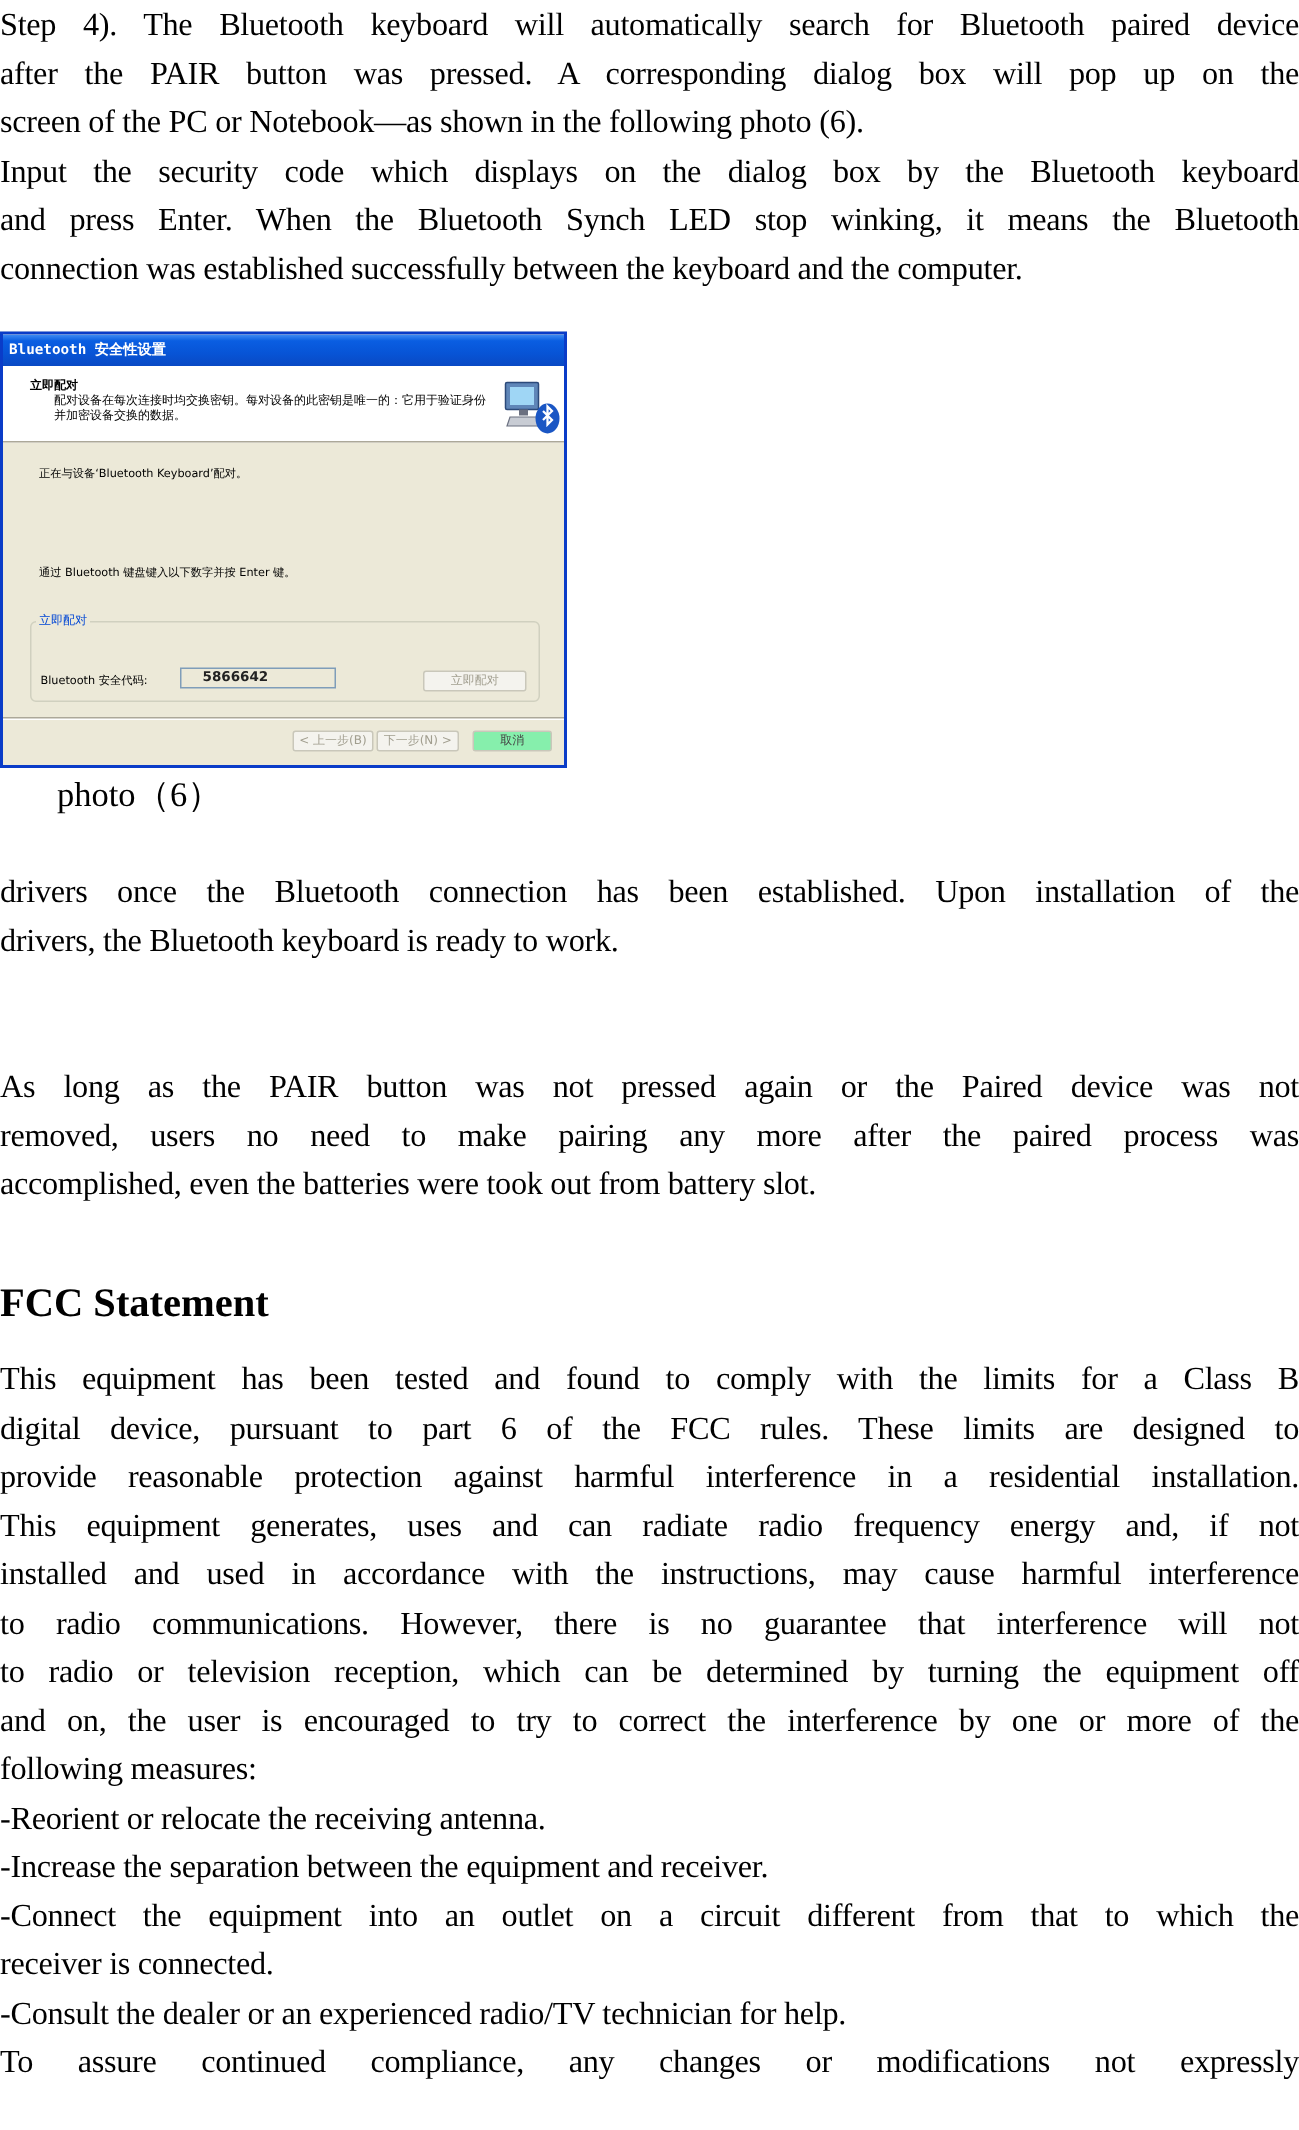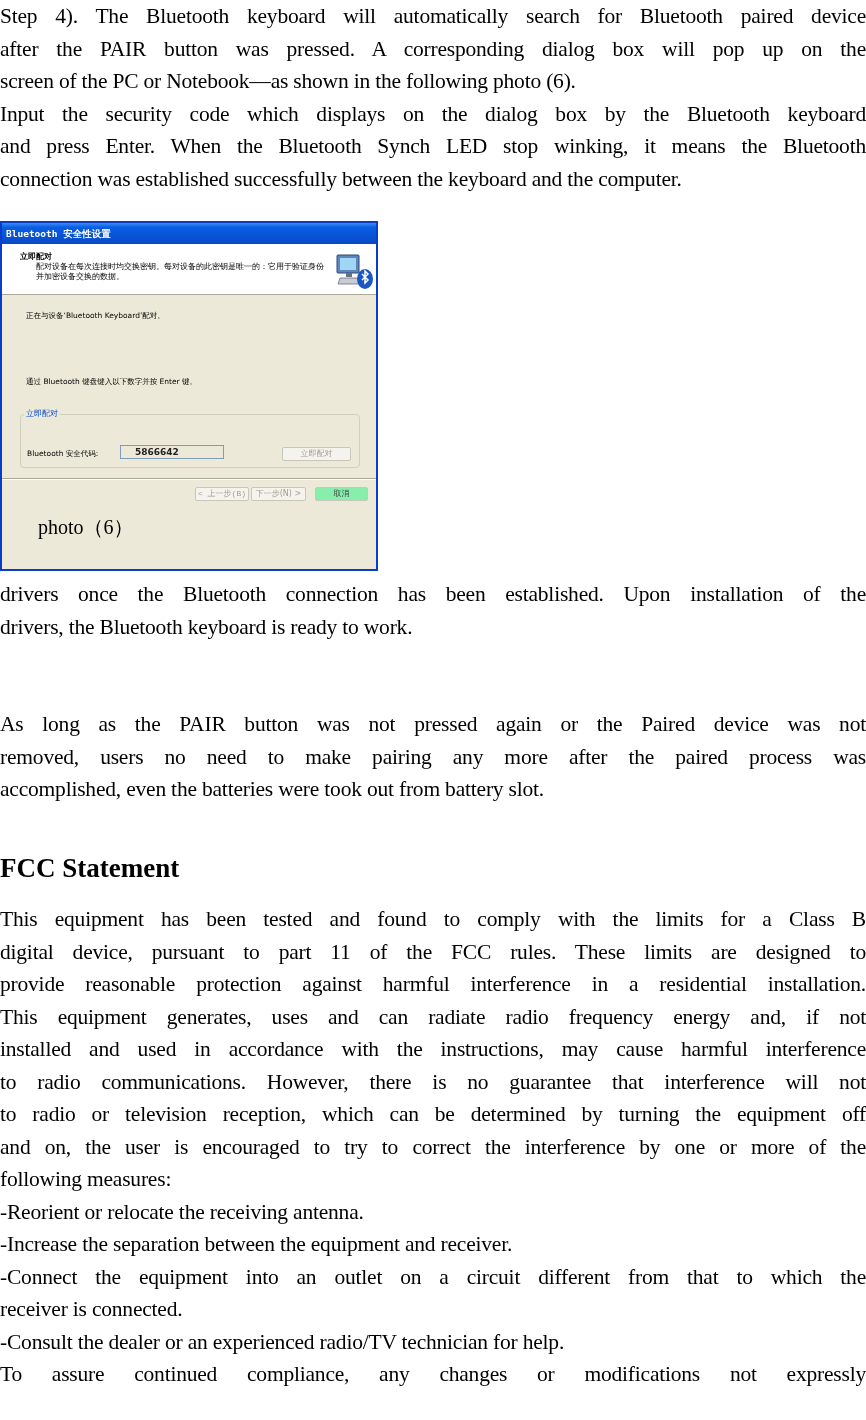--- a/index.html
+++ b/index.html
@@ -17,26 +17,26 @@
     }
     .line { display: block; text-align: justify; text-align-last: justify; white-space: nowrap; }
     .line.last { text-align-last: left; }
     .heading {
       position: absolute; left: 0; top: 853px;
       font-size: 27px; font-weight: bold; margin: 0;
       font-family: "Liberation Serif", serif;
     }
     .caption {
       position: absolute; left: 38px; top: 514px;
-      font-size: 20px; margin: 0;
+      font-size: 23px; margin: 0;
     }
 
     
     .dialog {
-      position: absolute; left: 0; top: 221px; width: 378px; height: 350px;
+      position: absolute; left: 0; top: 221px; width: 378px; height: 291px;
       background: #ece9d8; border: 2px solid #0a3cc8; box-sizing: border-box;
       font-family: "DejaVu Sans", sans-serif; font-size: 8px; color: #000;
       overflow: hidden;
     }
     .titlebar {
       position: absolute; left: 0; top: 0; right: 0; height: 21px;
       background: linear-gradient(#3f8cf3 0%, #0a5ee2 20%, #0754d6 60%, #0a49c4 100%);
       color: #fff; font-weight: bold; font-size: 9.5px; line-height: 21px; padding-left: 4px;
       font-family: "DejaVu Sans Mono", monospace;
     }
@@ -64,21 +64,21 @@
       font-size: 9px; font-weight: bold; line-height: 12px; padding-left: 14px; color: #222;
       font-family: "DejaVu Sans", sans-serif;
     }
     .xp-btn {
       position: absolute; height: 14px; box-sizing: border-box;
       border: 1px solid #c9c7ba; border-radius: 2px; background: #f4f3ee;
       color: #a19e8f; font-size: 8px; text-align: center; line-height: 12px;
     }
     .pair-btn { left: 280px; top: 224px; width: 69px; }
     .footer-sep { position: absolute; left: 0; right: 0; top: 255px; height: 1px; background: #aca899; border-bottom: 1px solid #fff; }
-    .back-btn { left: 193px; top: 264px; width: 54px; font-family: Liberation Mono, monospace; }
+    .back-btn { left: 193px; top: 264px; width: 54px; }
     .next-btn { left: 249px; top: 264px; width: 55px; }
     .cancel-btn { left: 313px; top: 264px; width: 53px; color: #444; background: #86efac; }
   </style>
 </head>
 <body>
 
 <div class="para" style="top:0px;">
   <span class="line">Step 4). The Bluetooth keyboard will automatically search for Bluetooth paired device</span>
   <span class="line">after the PAIR button was pressed. A corresponding dialog box will pop up on the</span>
   <span class="line last">screen of the PC or Notebook—as shown in the following photo (6).</span>
@@ -124,21 +124,21 @@
 <div class="para" style="top:708px;">
   <span class="line">As long as the PAIR button was not pressed again or the Paired device was not</span>
   <span class="line">removed,  users no need to make pairing any more after the paired process was</span>
   <span class="line last">accomplished, even the batteries were took out from battery slot.</span>
 </div>
 
 <h2 class="heading">FCC Statement</h2>
 
 <div class="para" style="top:903px;">
   <span class="line">This equipment has been tested and found to comply with the limits for a Class B</span>
-  <span class="line">digital device, pursuant to part 11 of the FCC rules. These limits are designed to</span>
+  <span class="line">digital device, pursuant to part 6 of the FCC rules. These limits are designed to</span>
   <span class="line">provide reasonable protection against harmful interference in a residential installation.</span>
   <span class="line">This equipment generates, uses and can radiate radio frequency energy and, if not</span>
   <span class="line">installed and used in accordance with the instructions, may cause harmful interference</span>
   <span class="line">to radio communications. However, there is no guarantee that interference will not</span>
   <span class="line">to radio or television reception, which can be determined by turning the equipment off</span>
   <span class="line">and on, the user is encouraged to try to correct the interference by one or more of the</span>
   <span class="line last">following measures:</span>
   <span class="line last">-Reorient or relocate the receiving antenna.</span>
   <span class="line last">-Increase the separation between the equipment and receiver.</span>
   <span class="line">-Connect the equipment into an outlet on a circuit different from that to which the</span>

